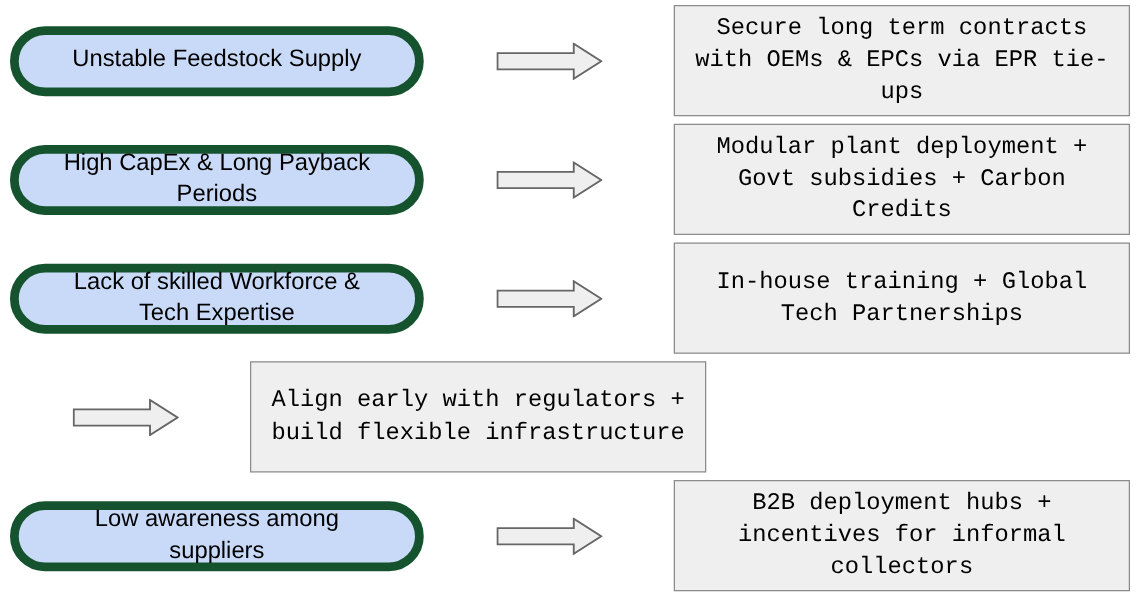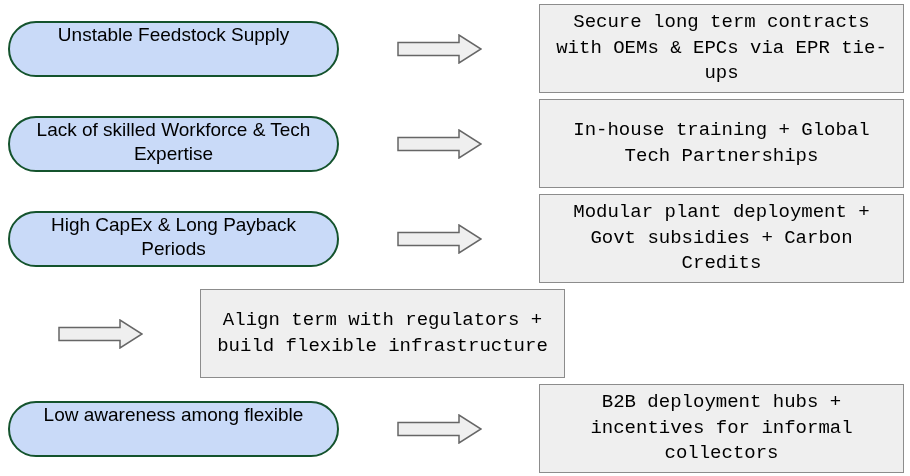--- a/index.html
+++ b/index.html
@@ -25,24 +25,24 @@
   .row {
     display: flex;
     align-items: center;
   }
   .pill {
     box-sizing: border-box;
     margin-left: 8px;
     width: 331px;
     height: 56px;
     background: #c9daf8;
-    border: 2px solid #14532d;
+    border: 7px solid #14532d;
     border-radius: 39px;
     display: flex;
-    align-items: flex-start;
+    align-items: center;
     justify-content: center;
     text-align: center;
     padding: 0 26px;
     font-size: 19px;
     line-height: 1.3;
   }
   .arrow-zone {
     width: 200px;
     display: flex;
     align-items: center;
@@ -82,60 +82,60 @@
         <polygon points="1,8.5 62,8.5 62,1 84,15 62,29 62,21.5 1,21.5" fill="#efefef" stroke="#666666" stroke-width="1.5"></polygon>
       </svg>
     </div>
     <div class="solution">
       <span>Secure long term contracts with OEMs &amp; EPCs via EPR tie-ups</span>
     </div>
   </div>
 
   <div class="row">
     <div class="pill">
+      <span>High CapEx &amp; Long Payback Periods</span>
+    </div>
+    <div class="arrow-zone">
+      <svg class="arrow-svg" width="85" height="30" viewBox="0 0 85 30">
+        <polygon points="1,8.5 62,8.5 62,1 84,15 62,29 62,21.5 1,21.5" fill="#efefef" stroke="#666666" stroke-width="1.5"></polygon>
+      </svg>
+    </div>
+    <div class="solution">
+      <span>Modular plant deployment + Govt subsidies + Carbon Credits</span>
+    </div>
+  </div>
+
+  <div class="row">
+    <div class="pill">
       <span>Lack of skilled Workforce &amp; Tech Expertise</span>
     </div>
     <div class="arrow-zone">
       <svg class="arrow-svg" width="85" height="30" viewBox="0 0 85 30">
         <polygon points="1,8.5 62,8.5 62,1 84,15 62,29 62,21.5 1,21.5" fill="#efefef" stroke="#666666" stroke-width="1.5"></polygon>
       </svg>
     </div>
     <div class="solution">
       <span>In-house training + Global Tech Partnerships</span>
     </div>
   </div>
 
   <div class="row">
-    <div class="pill">
-      <span>High CapEx &amp; Long Payback Periods</span>
-    </div>
     <div class="arrow-zone">
       <svg class="arrow-svg" width="85" height="30" viewBox="0 0 85 30">
         <polygon points="1,8.5 62,8.5 62,1 84,15 62,29 62,21.5 1,21.5" fill="#efefef" stroke="#666666" stroke-width="1.5"></polygon>
       </svg>
     </div>
     <div class="solution">
-      <span>Modular plant deployment + Govt subsidies + Carbon Credits</span>
-    </div>
-  </div>
-
-  <div class="row">
-    <div class="arrow-zone">
-      <svg class="arrow-svg" width="85" height="30" viewBox="0 0 85 30">
-        <polygon points="1,8.5 62,8.5 62,1 84,15 62,29 62,21.5 1,21.5" fill="#efefef" stroke="#666666" stroke-width="1.5"></polygon>
-      </svg>
-    </div>
-    <div class="solution">
-      <span>Align term with regulators + build flexible infrastructure</span>
+      <span>Align early with regulators + build flexible infrastructure</span>
     </div>
   </div>
 
   <div class="row">
     <div class="pill">
-      <span>Low awareness among flexible</span>
+      <span>Low awareness among suppliers</span>
     </div>
     <div class="arrow-zone">
       <svg class="arrow-svg" width="85" height="30" viewBox="0 0 85 30">
         <polygon points="1,8.5 62,8.5 62,1 84,15 62,29 62,21.5 1,21.5" fill="#efefef" stroke="#666666" stroke-width="1.5"></polygon>
       </svg>
     </div>
     <div class="solution">
       <span>B2B deployment hubs + incentives for informal collectors</span>
     </div>
   </div>

